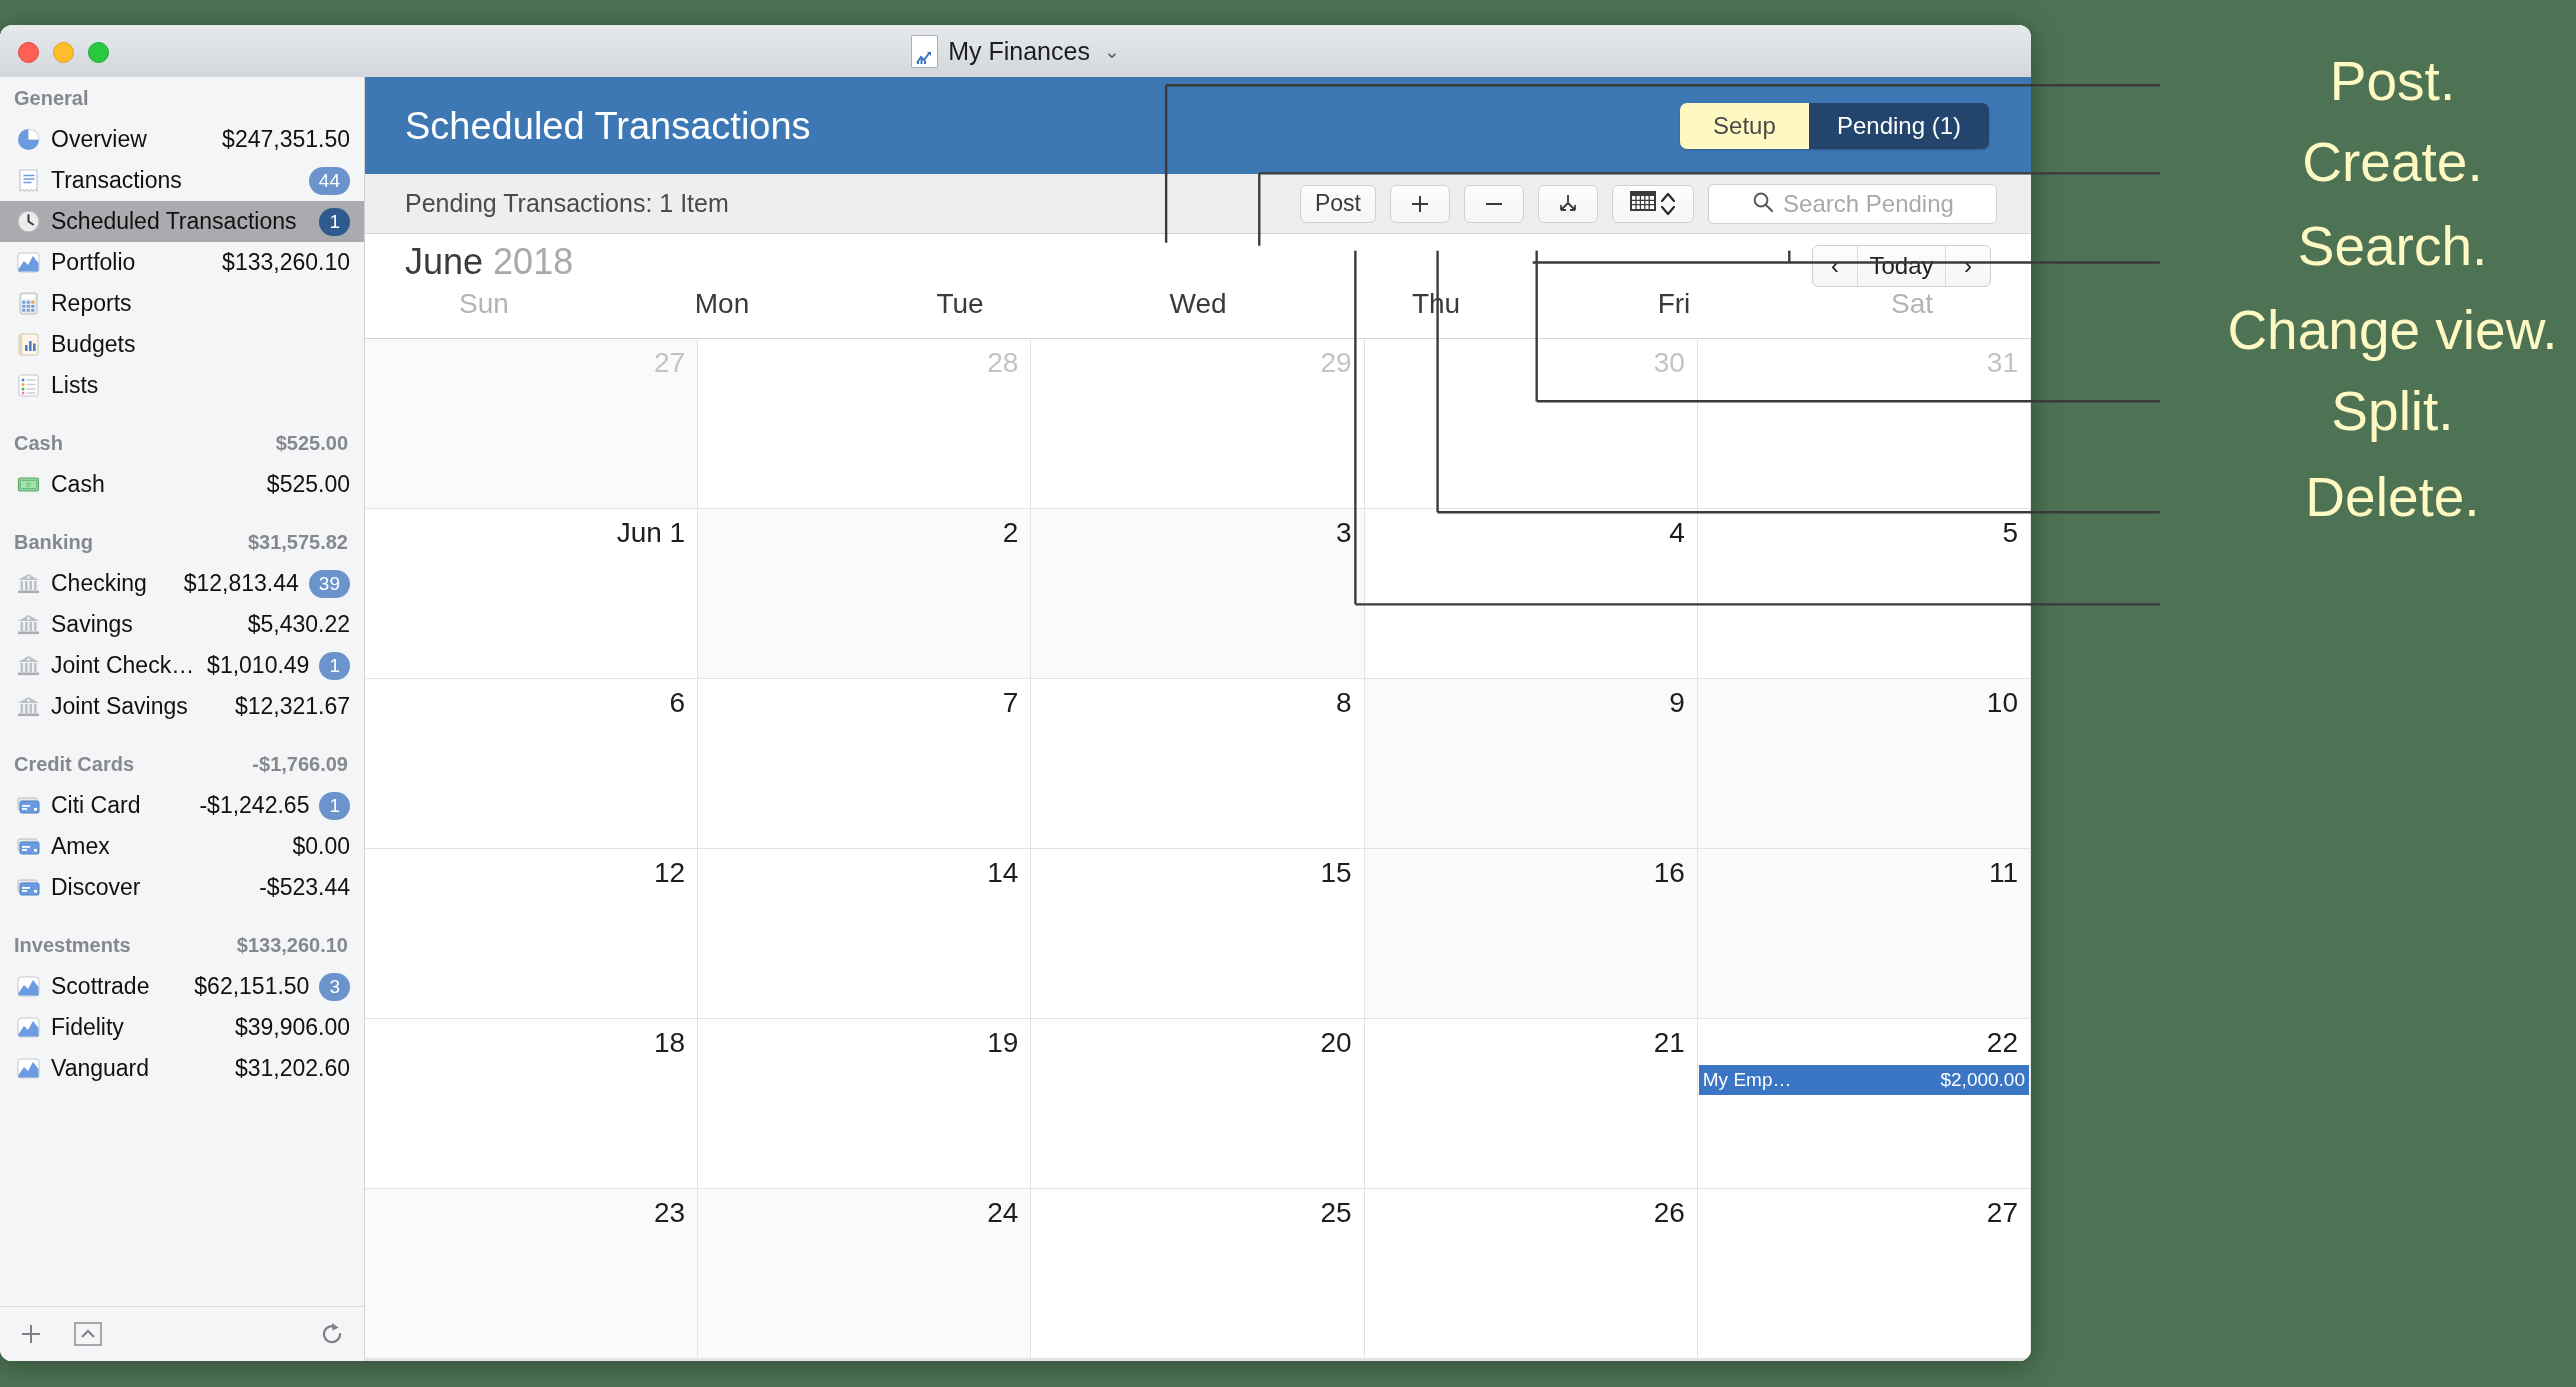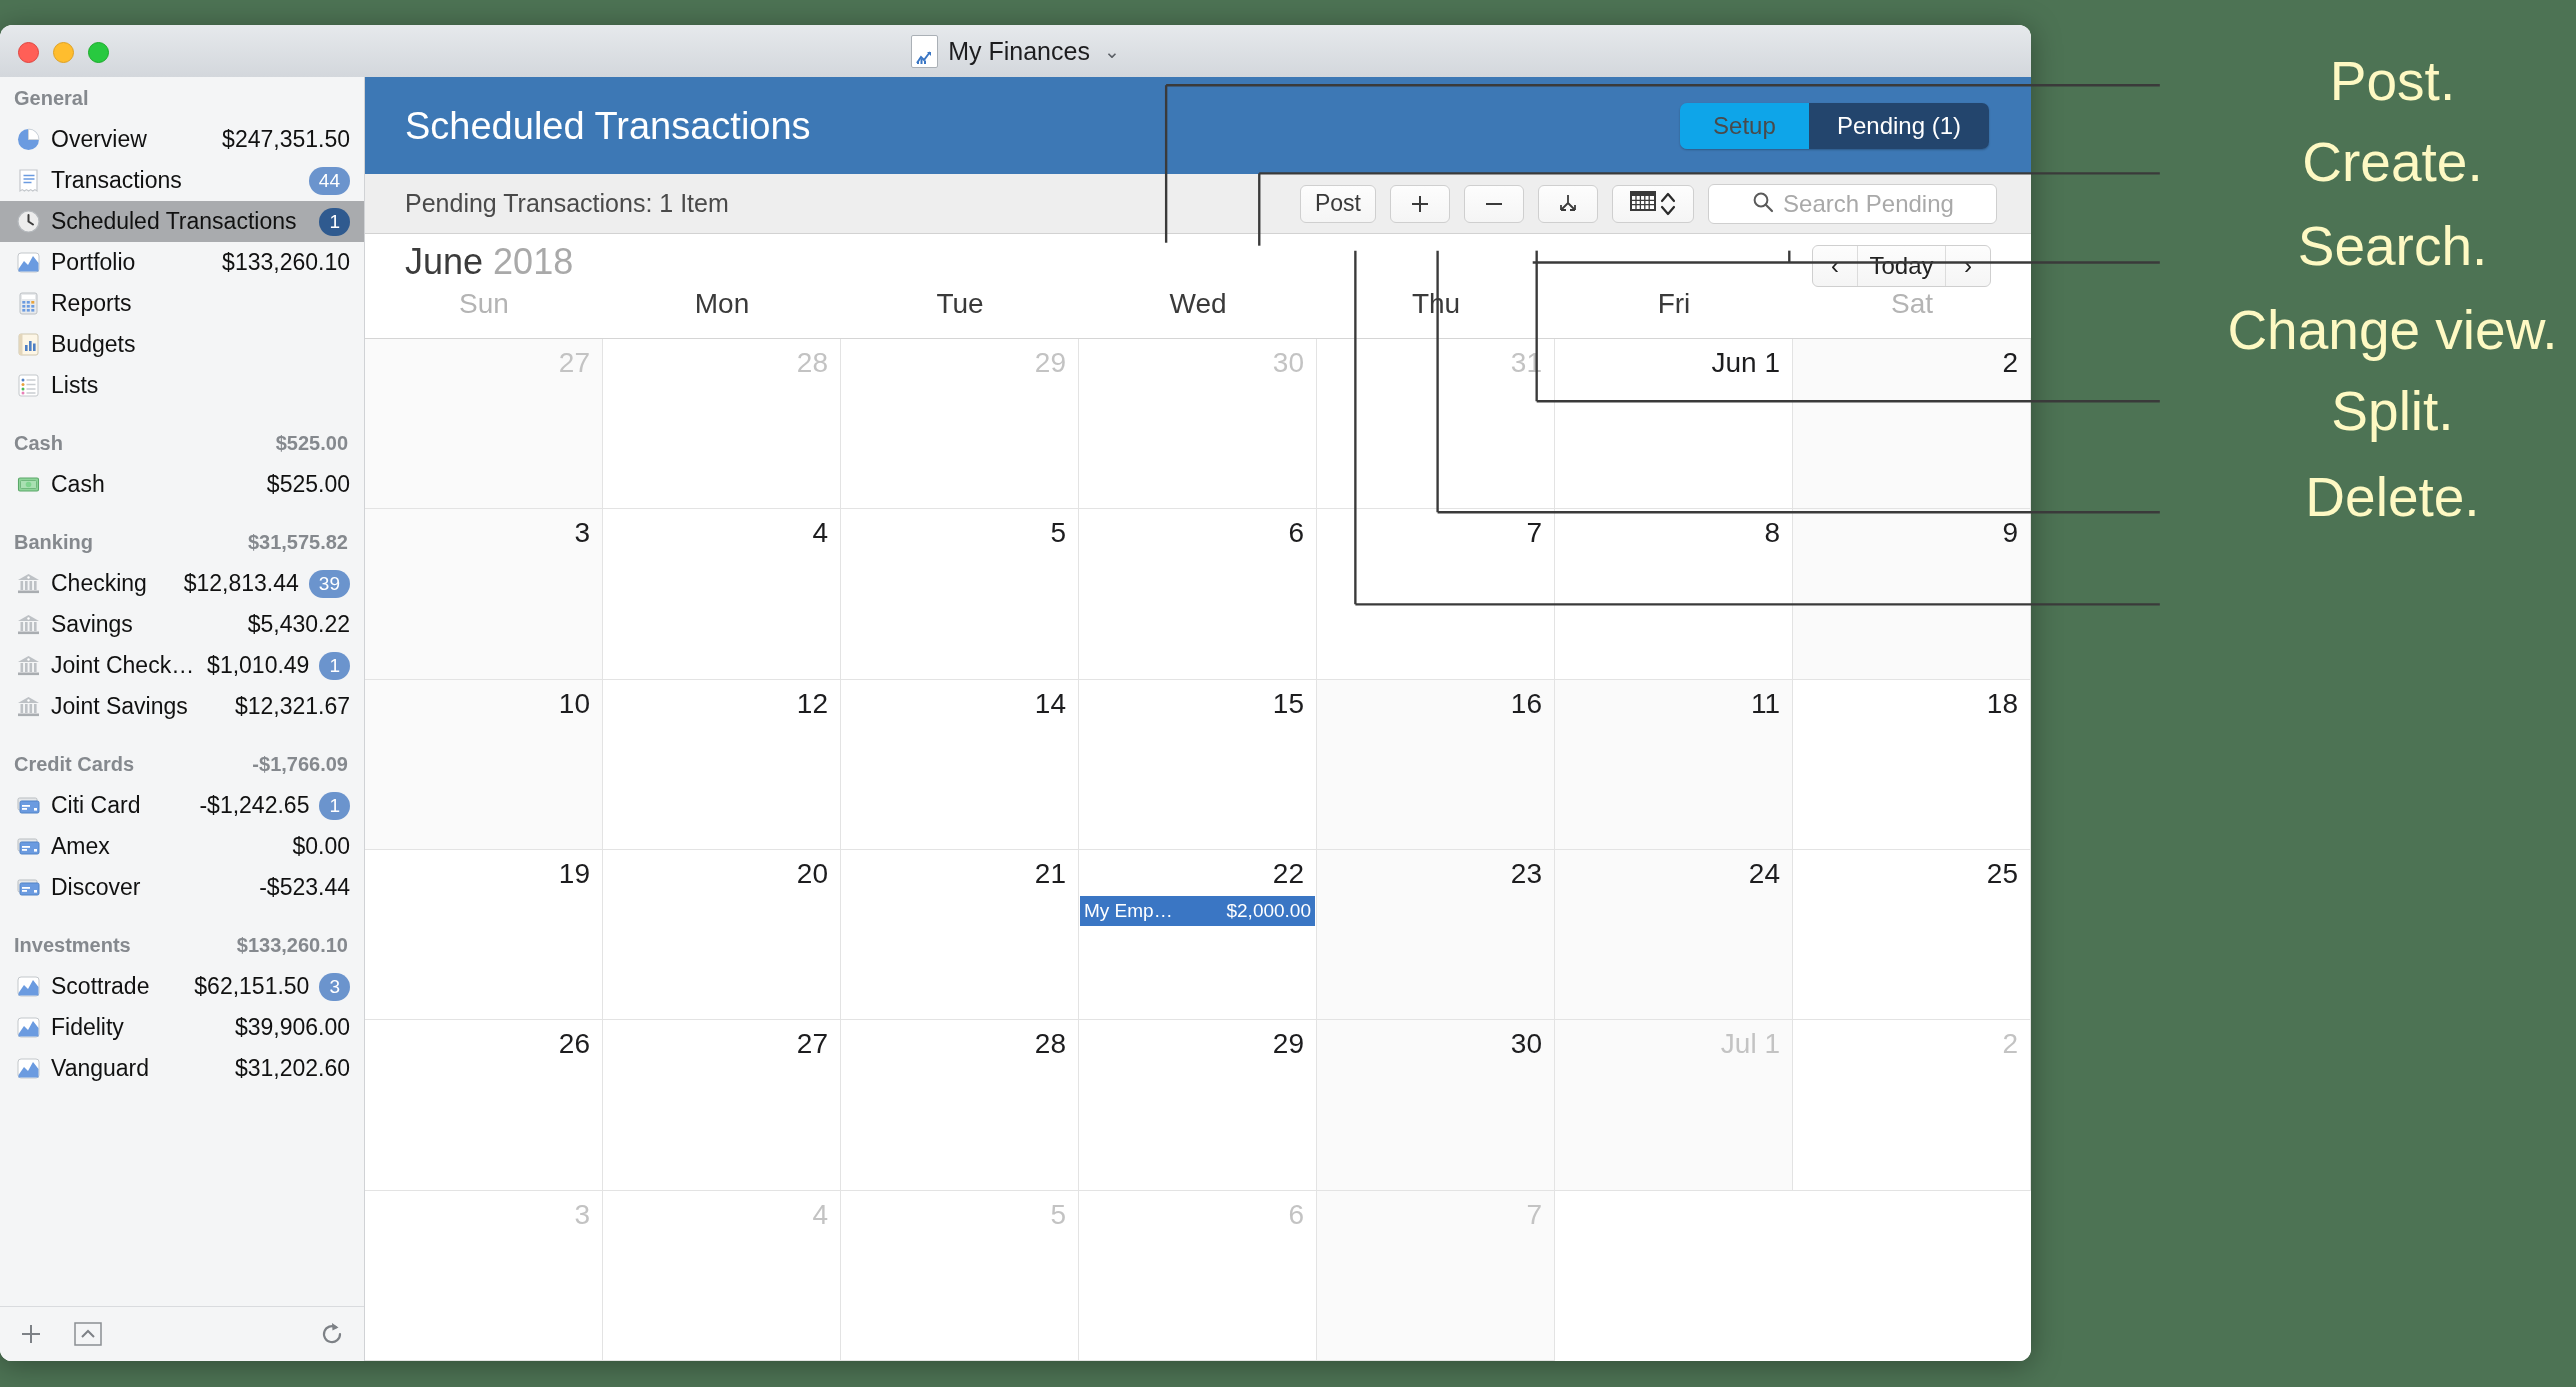--- a/index.html
+++ b/index.html
@@ -94,21 +94,21 @@
   }
   #seg{
     position:absolute;right:42px;top:50%;transform:translateY(-50%);
     display:flex;border-radius:7px;overflow:hidden;height:46px;
     box-shadow:0 1px 2px rgba(0,0,0,.25);
   }
   .seg-btn{
     display:flex;align-items:center;justify-content:center;
     font-size:24px;padding:0 28px;min-width:129px;box-sizing:border-box;
   }
-  .seg-off{background:#0ea5e9;color:#4a4a4a;}
+  .seg-off{background:#fef9c3;color:#4a4a4a;}
   .seg-on{background:#23456d;color:#fff;}
 
   #toolbar{
     position:absolute;left:0;top:97px;width:1666px;height:59px;
     background:#eeeeee;border-bottom:1px solid #d2d2d2;
     display:flex;align-items:center;
   }
   #tb-label{margin-left:40px;font-size:25px;color:#4a4a4a;}
   #tb-right{margin-left:auto;margin-right:34px;display:flex;align-items:center;gap:14px;}
   .tbtn{
@@ -142,21 +142,21 @@
   #dow{
     position:absolute;left:0;top:211px;width:1666px;height:50px;
     display:grid;grid-template-columns:repeat(7,1fr);
     border-bottom:1px solid #d5d5d5;
   }
   .dow-c{display:flex;align-items:flex-start;justify-content:center;font-size:28px;color:#3a3a3a;}
   .dow-c.we{color:#b4b4b4;}
 
   #grid{
     position:absolute;left:0;top:262px;width:1666px;height:1022px;
-    display:grid;grid-template-columns:repeat(7,1fr);grid-template-rows:repeat(6,1fr);
+    display:grid;grid-template-columns:repeat(5,1fr);grid-template-rows:repeat(6,1fr);
   }
   .cell{
     border-right:1px solid #e3e3e3;border-bottom:1px solid #e3e3e3;
     position:relative;box-sizing:border-box;
   }
   .cell.wk{background:#fafafa;}
   .cell .dnum{
     position:absolute;right:12px;top:8px;font-size:28px;color:#1d1d1f;
   }
   .cell.out .dnum{color:#c3c3c3;}

